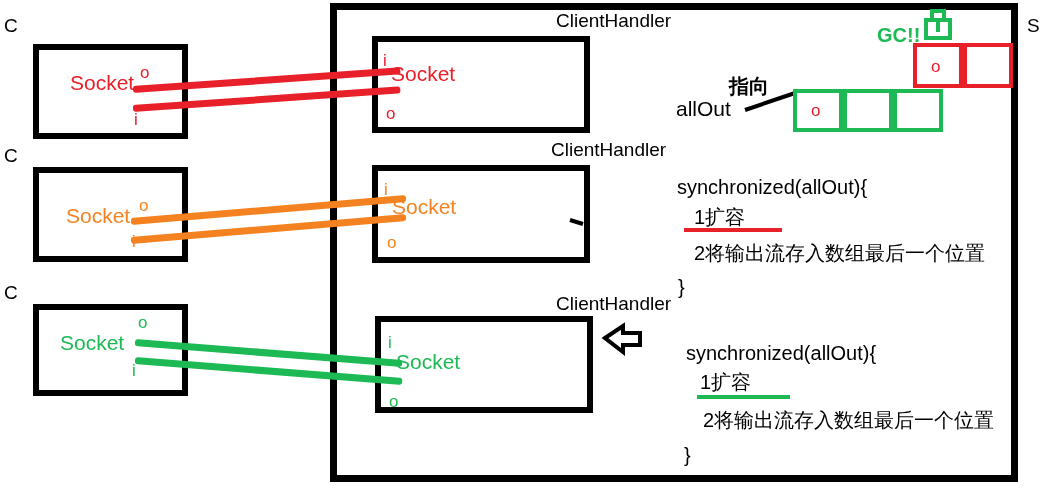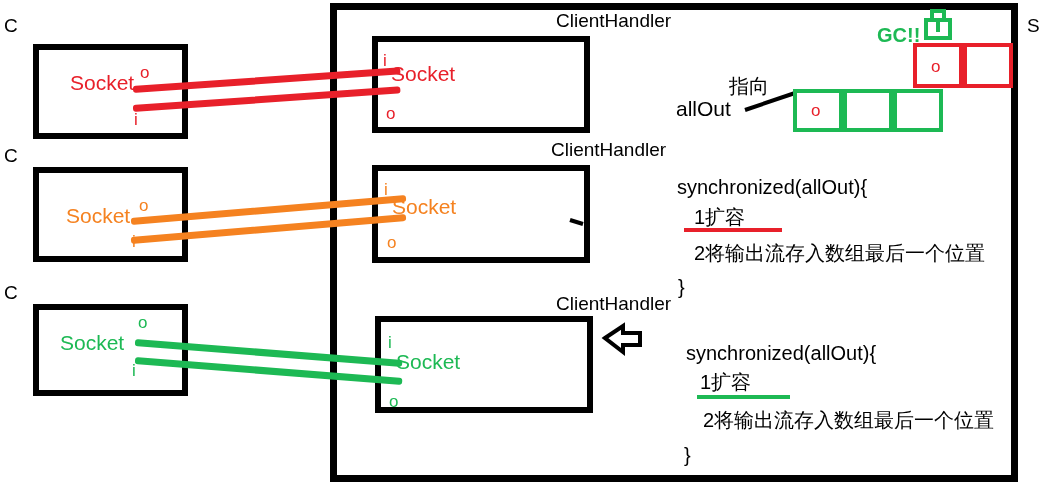--- a/index.html
+++ b/index.html
@@ -141,21 +141,21 @@
     <rect x="5" y="11" width="24" height="18" fill="none" stroke="#1db954" stroke-width="4"></rect>
     <rect x="11" y="2" width="12" height="9" fill="none" stroke="#1db954" stroke-width="4"></rect>
     <line x1="17" y1="13" x2="17" y2="23" stroke="#1db954" stroke-width="4"></line>
   </svg>
 
   <div class="cell-red" style="left:913px; top:43px; width:50px; height:45px;"></div>
   <div class="lbl io-letter" style="left:931px; top:58px; color:#e8202a;">o</div>
   <div class="cell-red" style="left:963px; top:43px; width:50px; height:45px;"></div>
   <div class="lbl io-letter" style="left:981px; top:58px; color:#e8202a;"></div>
 
-  <div class="lbl zhixiang" style="left:729px; top:76px;">指向</div>
+  <div class="lbl zhixiang" style="left:729px; top:76px;font-weight:bold;">指向</div>
   <div class="lbl allout-label" style="left:676px; top:98px;">allOut</div>
 
   <svg class="overlay">
 
     <line x1="745" y1="110" x2="795" y2="93" stroke="#000000" stroke-width="4"></line>
 
     <polygon points="605,338 623,326 623,333 640,333 640,345 623,345 623,352" fill="#ffffff" stroke="#000000" stroke-width="4" stroke-linejoin="miter"></polygon>
 
     <line x1="570" y1="220" x2="583" y2="224" stroke="#000000" stroke-width="4"></line>
   </svg>

